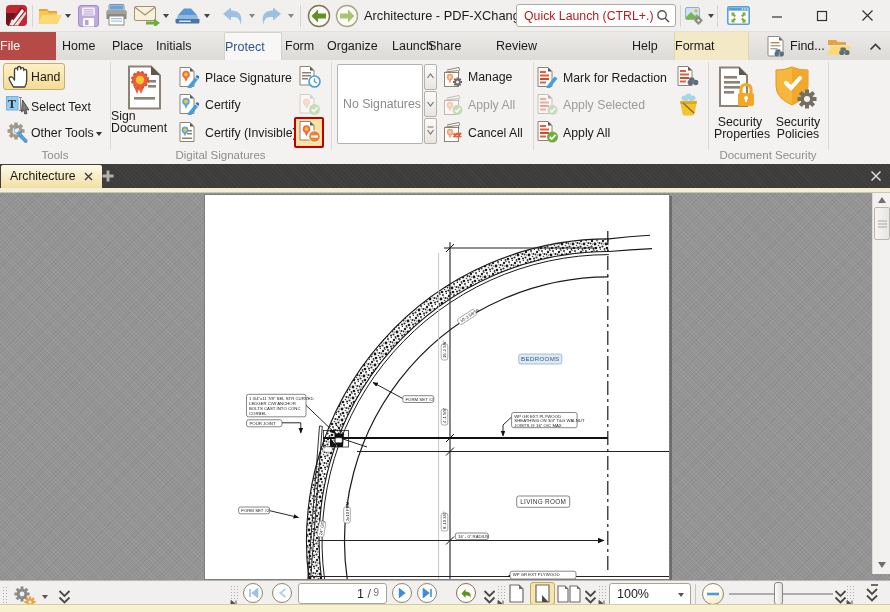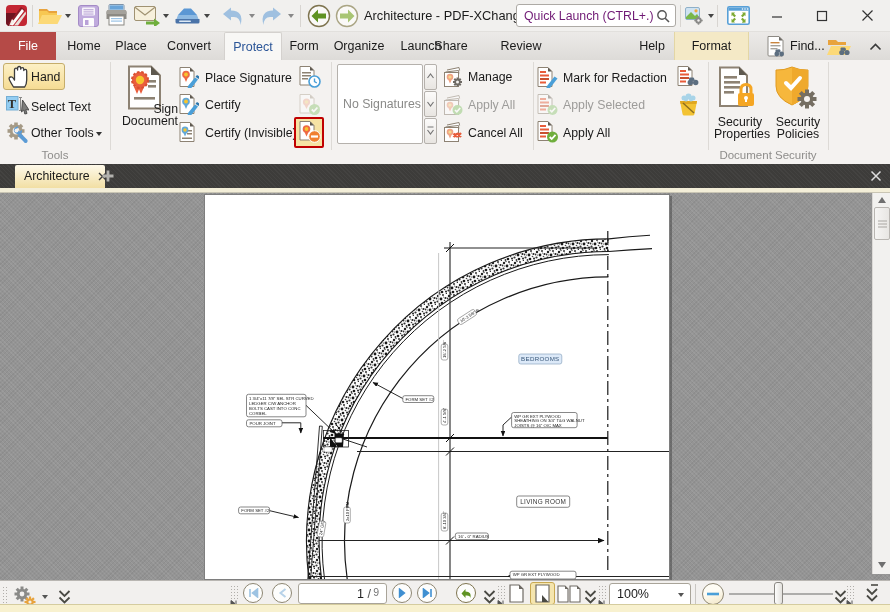--- a/index.html
+++ b/index.html
@@ -4,30 +4,30 @@
 html,body{width:890px;height:612px;overflow:hidden;font-family:"Liberation Sans",sans-serif}
 #app{position:relative;width:890px;height:612px;background:#f0efed}
 .abs{position:absolute}
 
 #titlebar{position:absolute;left:0;top:0;width:890px;height:32px;background:#f1f0ee;border-bottom:1px solid #e2e0dd}
 .vsep{position:absolute;top:5px;height:22px;width:1px;background:#d8d5d1}
 .dd{position:absolute;width:0;height:0;border-left:3.5px solid transparent;border-right:3.5px solid transparent;border-top:4px solid #444}
 .wbtn{position:absolute;top:0;height:31px;width:45px;display:flex;align-items:center;justify-content:center}
 
 #menubar{position:absolute;left:0;top:32px;width:890px;height:28px;background:linear-gradient(#eceae8,#dddbd8)}
-.mtab{position:absolute;top:0;height:28px;line-height:28px;font-size:12.5px;color:#1a1a1a;text-align:center}
+.mtab{position:absolute;top:0;height:28px;line-height:28px;font-size:12.5px;color:#1a1a1a;text-align:left}
 
 #ribbon{position:absolute;left:0;top:60px;width:890px;height:104px;background:#f4f2f0}
 .gsep{position:absolute;top:2px;height:88px;width:1px;background:#dddad6}
 .glabel{position:absolute;top:89px;height:14px;font-size:11.5px;color:#8e8d8b;text-align:center;width:100%}
 .rbtn-txt{font-size:12.3px;color:#1a1a1a;white-space:nowrap}
 .gray{color:#9d9c9a}
 
 #tabbar{position:absolute;left:0;top:164px;width:890px;height:24px;background:#3d3c3a;background-image:repeating-linear-gradient(45deg,rgba(255,255,255,.035) 0 1px,transparent 1px 3px)}
-#doctab{position:absolute;left:15px;top:1px;width:90px;height:23px;background:linear-gradient(#fdf9ea,#f2dfa4);border-radius:2px 2px 0 0}
+#doctab{position:absolute;left:1px;top:1px;width:101px;height:23px;background:linear-gradient(#fdf9ea,#f2dfa4);border-radius:2px 2px 0 0}
 #strip{position:absolute;left:0;top:188px;width:890px;height:5px;background:#f3eed8;border-bottom:1px solid #c9c5b4}
 
 #docarea{position:absolute;left:0;top:193px;width:890px;height:387px;background-color:#949494;background-image:repeating-linear-gradient(45deg,rgba(255,255,255,.07) 0 1px,transparent 1px 3px),repeating-linear-gradient(-45deg,rgba(0,0,0,.05) 0 1px,transparent 1px 3px)}
 #page{position:absolute;left:204px;top:1px;width:466px;height:386px;background:#fff;border:1px solid #7e7e7e;box-shadow:2px 2px 0 rgba(60,60,60,.45)}
 
 #vscroll{position:absolute;right:0px;top:193px;width:18px;height:381px;background:#f2f1ef;border-left:1px solid #dcdad7}
 #sthumb{position:absolute;left:1px;top:14px;width:16px;height:33px;background:linear-gradient(90deg,#f6f5f4,#e8e6e3);border:1px solid #b9b6b2;border-radius:2px}
 
 #statusbar{position:absolute;left:0;top:580px;width:890px;height:32px;background:#f2f0ee;border-top:1px solid #b9b6b2}
 #ystrip{position:absolute;left:0;top:604px;width:890px;height:8px;background:#f8f1cf;border-top:1px solid #d5cc9f}
@@ -103,21 +103,21 @@
   <svg class="abs" style="left:307px;top:4px" width="24" height="24" viewBox="0 0 24 24">
     <circle cx="12" cy="12" r="10.5" fill="#faf9f7" stroke="#7e744f" stroke-width="1.4"></circle>
     <path d="M11 5.5 L4.5 12 L11 18.5 V14.5 H19 V9.5 H11 Z" fill="#5f9222"></path>
   </svg>
   <svg class="abs" style="left:335px;top:4px" width="24" height="24" viewBox="0 0 24 24">
     <circle cx="12" cy="12" r="10.5" fill="#faf9f7" stroke="#aaa584" stroke-width="1.4"></circle>
     <path d="M13 5.5 L19.5 12 L13 18.5 V14.5 H5 V9.5 H13 Z" fill="#a8c573"></path>
   </svg>
   <div class="abs" style="left:364px;top:8px;font-size:12.8px;color:#1a1a1a">Architecture - PDF-XChang...</div>
   <div class="box" style="left:516px;top:4px;width:160px;height:23px;border-color:#adaaa5">
-    <span style="position:absolute;left:7px;top:4px;font-size:12.3px;color:#701a75">Quick Launch (CTRL+.)</span>
+    <span style="position:absolute;left:7px;top:4px;font-size:12.3px;color:#b91c1c">Quick Launch (CTRL+.)</span>
     <svg class="abs" style="right:5px;top:4px" width="14" height="14" viewBox="0 0 14 14">
           <circle cx="6" cy="6" r="4.2" fill="none" stroke="#555" stroke-width="1.4"></circle>
           <line x1="9.2" y1="9.2" x2="13" y2="13" stroke="#555" stroke-width="1.6"></line>
         </svg>
   </div>
   <div class="vsep" style="left:680px"></div>
   <svg class="abs" style="left:685px;top:7px" width="19" height="19" viewBox="0 0 19 19">
     <rect x="0.5" y="0.5" width="14" height="12" rx="1.5" fill="#cfe3f2" stroke="#8fb0c8"></rect>
     <path d="M1 10 L6 5 L10 9 L12 7 L14 10 V12 H1 Z" fill="#79b74a"></path>
     <circle cx="11" cy="3.8" r="1.6" fill="#f0a63c"></circle>
@@ -158,21 +158,21 @@
         <svg width="13" height="13" viewBox="0 0 13 13">
           <path d="M1.5 1.5 L11.5 11.5 M11.5 1.5 L1.5 11.5" stroke="#333" stroke-width="1.2"></path>
         </svg>
       </div>
 </div>
 
 <div id="menubar">
   <div class="mtab" style="left:0;width:56px;background:#b54a47;color:#fff">File</div>
   <div class="mtab" style="left:62px;width:44px">Home</div>
   <div class="mtab" style="left:112px;width:38px">Place</div>
-  <div class="mtab" style="left:156px;width:66px">Convert</div>
+  <div class="mtab" style="left:156px;width:66px">Initials</div>
   <div class="mtab" style="left:224px;width:58px;background:#f8f7f5;border-radius:2px 2px 0 0;border:1px solid #d4d1ce;border-bottom:none;color:#2b5597;height:28px">Protect</div>
   <div class="mtab" style="left:285px;width:38px">Form</div>
   <div class="mtab" style="left:327px;width:64px">Organize</div>
   <div class="mtab" style="left:392px;width:58px">Launch</div>
   <div class="mtab" style="left:428px;width:46px">Share</div>
   <div class="mtab" style="left:496px;width:50px">Review</div>
   <div class="mtab" style="left:632px;width:40px">Help</div>
   <div class="mtab" style="left:674px;width:75px;background:#f4e9c6;border-left:1px solid #e3d6a5;border-right:1px solid #e3d6a5">Format</div>
   <svg class="abs" style="left:766px;top:4px" width="21" height="21" viewBox="0 0 21 21">
     <path d="M2 .5 h11 l4 4 V19 a1 1 0 0 1 -1 1 H3 a1 1 0 0 1 -1 -1 Z" fill="#fff" stroke="#8d8a84"></path>
@@ -241,21 +241,21 @@
     <path d="M1 1.5 h22 l9 9 V43.5 H1 Z" fill="#fff" stroke="#8d8273" stroke-width="2"></path>
     <path d="M23 1 l9 9 h-9 Z" fill="#5e594f"></path>
     <rect x="20" y="15" width="8" height="2.6" fill="#8d8273"></rect>
         <rect x="20" y="20" width="8" height="2.6" fill="#8d8273"></rect>
     <rect x="6" y="32" width="21" height="2.6" fill="#8d8273"></rect>
     <path d="M8 22 l3 7 3-7 Z M12 22 l3 7 3-7 Z" fill="#ea5e3d" transform="translate(-2,0)"></path>
     <circle cx="12" cy="15" r="8" fill="#ea5e3d"></circle>
     <circle cx="12" cy="15" r="8" fill="none" stroke="#d94f30" stroke-width="2" stroke-dasharray="2.5 1.8"></circle>
     <circle cx="12" cy="15" r="4.2" fill="#f7c52e"></circle>
   </svg>
-  <div class="rbtn-txt abs" style="left:111px;top:44px;width:67px;text-align:right;line-height:11.6px">Sign<br>Document</div>
+  <div class="rbtn-txt abs" style="left:111px;top:51px;width:67px;text-align:left;line-height:11.6px">Sign<br>Document</div>
   <svg class="abs" style="left:179px;top:7px" width="20" height="21" viewBox="0 0 20 21">
         <use href="#icPlace"></use>
       </svg>
   <div class="rbtn-txt abs" style="left:205px;top:11px">Place Signature</div>
   <svg class="abs" style="left:179px;top:34px" width="20" height="21" viewBox="0 0 20 21">
         <use href="#icCert"></use>
       </svg>
   <div class="rbtn-txt abs" style="left:205px;top:38px">Certify</div>
   <svg class="abs" style="left:179px;top:62px" width="20" height="21" viewBox="0 0 20 21">
         <use href="#icCertI"></use>
@@ -282,20 +282,21 @@
   <div class="abs" style="left:294px;top:57px;width:30px;height:31px;background:#f6e3a4;border:2px solid #c00000;border-radius:2px"></div>
   <svg class="abs" style="left:299px;top:61px" width="22" height="22" viewBox="0 0 22 22">
     <path d="M1 .5 h10 l4 4 V19 H1 Z" fill="#fff" stroke="#8d8273"></path>
     <path d="M11 .5 l4 4 h-4 Z" fill="#5e594f"></path>
     <circle cx="7.5" cy="8" r="3.8" fill="#ee6a44"></circle>
         <circle cx="7.5" cy="8" r="1.9" fill="#f7c52e"></circle>
     <path d="M5.5 11 l2 4.5 2-4.5 Z" fill="#ee6a44"></path>
     <circle cx="15.5" cy="15.5" r="5.8" fill="#f08030" stroke="#fff" stroke-width="1"></circle>
     <rect x="12" y="14.4" width="7" height="2.2" fill="#fff"></rect>
   </svg>
+  <div class="glabel" style="left:110px;width:221px">Digital Signatures</div>
   <div class="gsep" style="left:331px"></div>
 
   <div class="abs" style="left:337px;top:4px;width:86px;height:80px;background:#fff;border:1px solid #b5b1ac;border-radius:2px"></div>
   <div class="abs" style="left:343px;top:37px;font-size:12.3px;color:#8a8a88">No Signatures</div>
   <div class="abs" style="left:424px;top:4px;width:13px;height:80px">
     <div style="position:absolute;top:0;width:13px;height:26px;background:linear-gradient(#fcfbfa,#e8e5e1);border:1px solid #b5b1ac;border-radius:2px"></div>
     <div style="position:absolute;top:27px;width:13px;height:26px;background:linear-gradient(#fcfbfa,#e8e5e1);border:1px solid #b5b1ac;border-radius:2px"></div>
     <div style="position:absolute;top:54px;width:13px;height:26px;background:linear-gradient(#fcfbfa,#e8e5e1);border:1px solid #b5b1ac;border-radius:2px"></div>
     <svg style="position:absolute;left:3px;top:9px" width="7" height="6" viewBox="0 0 7 6">
           <path d="M0.5 5 L3.5 1 L6.5 5" fill="none" stroke="#777" stroke-width="1.2"></path>

